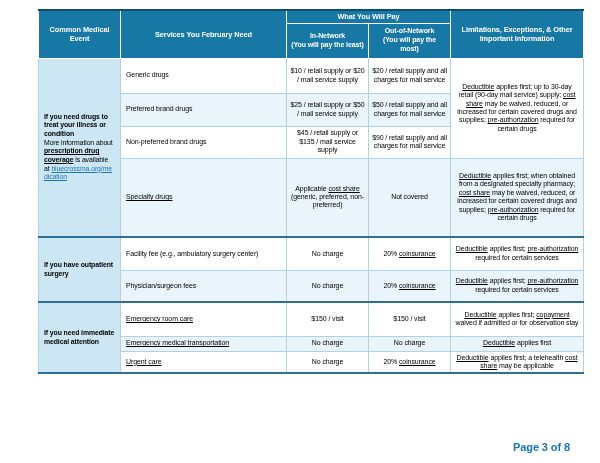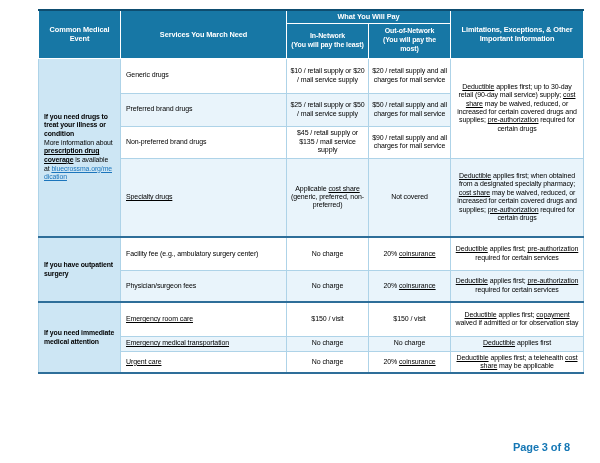--- a/index.html
+++ b/index.html
@@ -51,21 +51,21 @@
     <colgroup>
         <col class="c1">
         <col class="c2">
         <col class="c3">
         <col class="c4">
         <col class="c5">
       </colgroup>
     <thead>
       <tr class="h1">
         <th rowspan="2">Common Medical Event</th>
-        <th rowspan="2">Services You March Need</th>
+        <th rowspan="2">Services You February Need</th>
         <th colspan="2" class="paygroup">What You Will Pay</th>
         <th rowspan="2">Limitations, Exceptions, &amp; Other Important Information</th>
       </tr>
       <tr class="h2">
         <th>
           <div>In-Network</div>
           <div>(You will pay the least)</div>
         </th>
         <th>
           <div>Out-of-Network</div>

